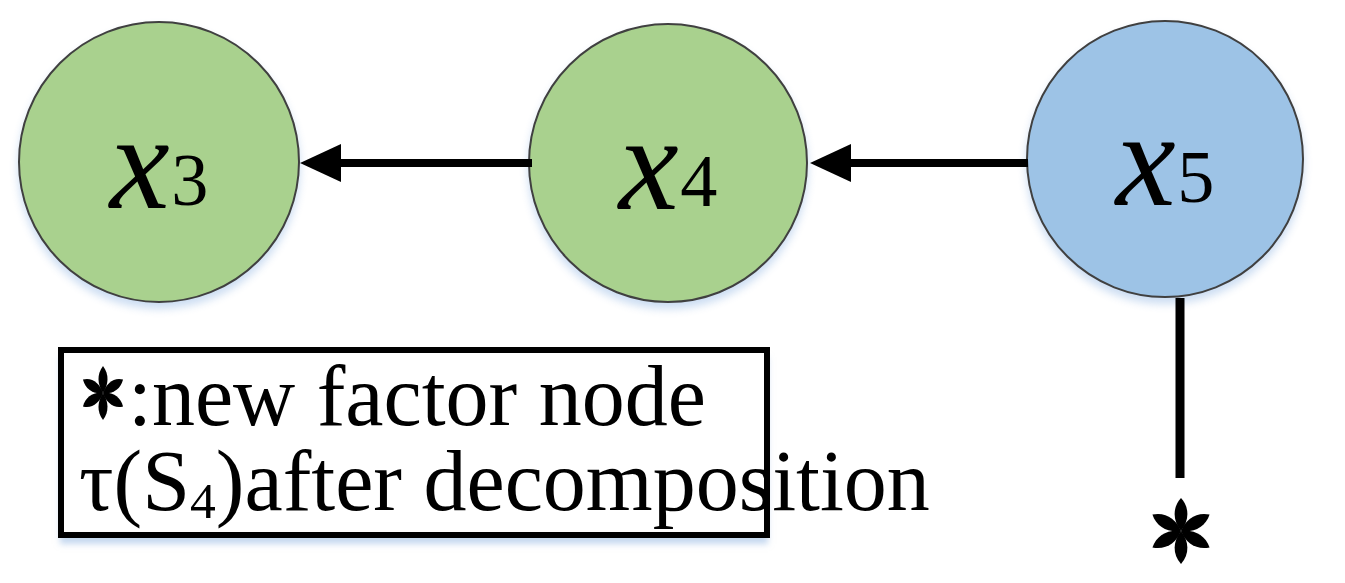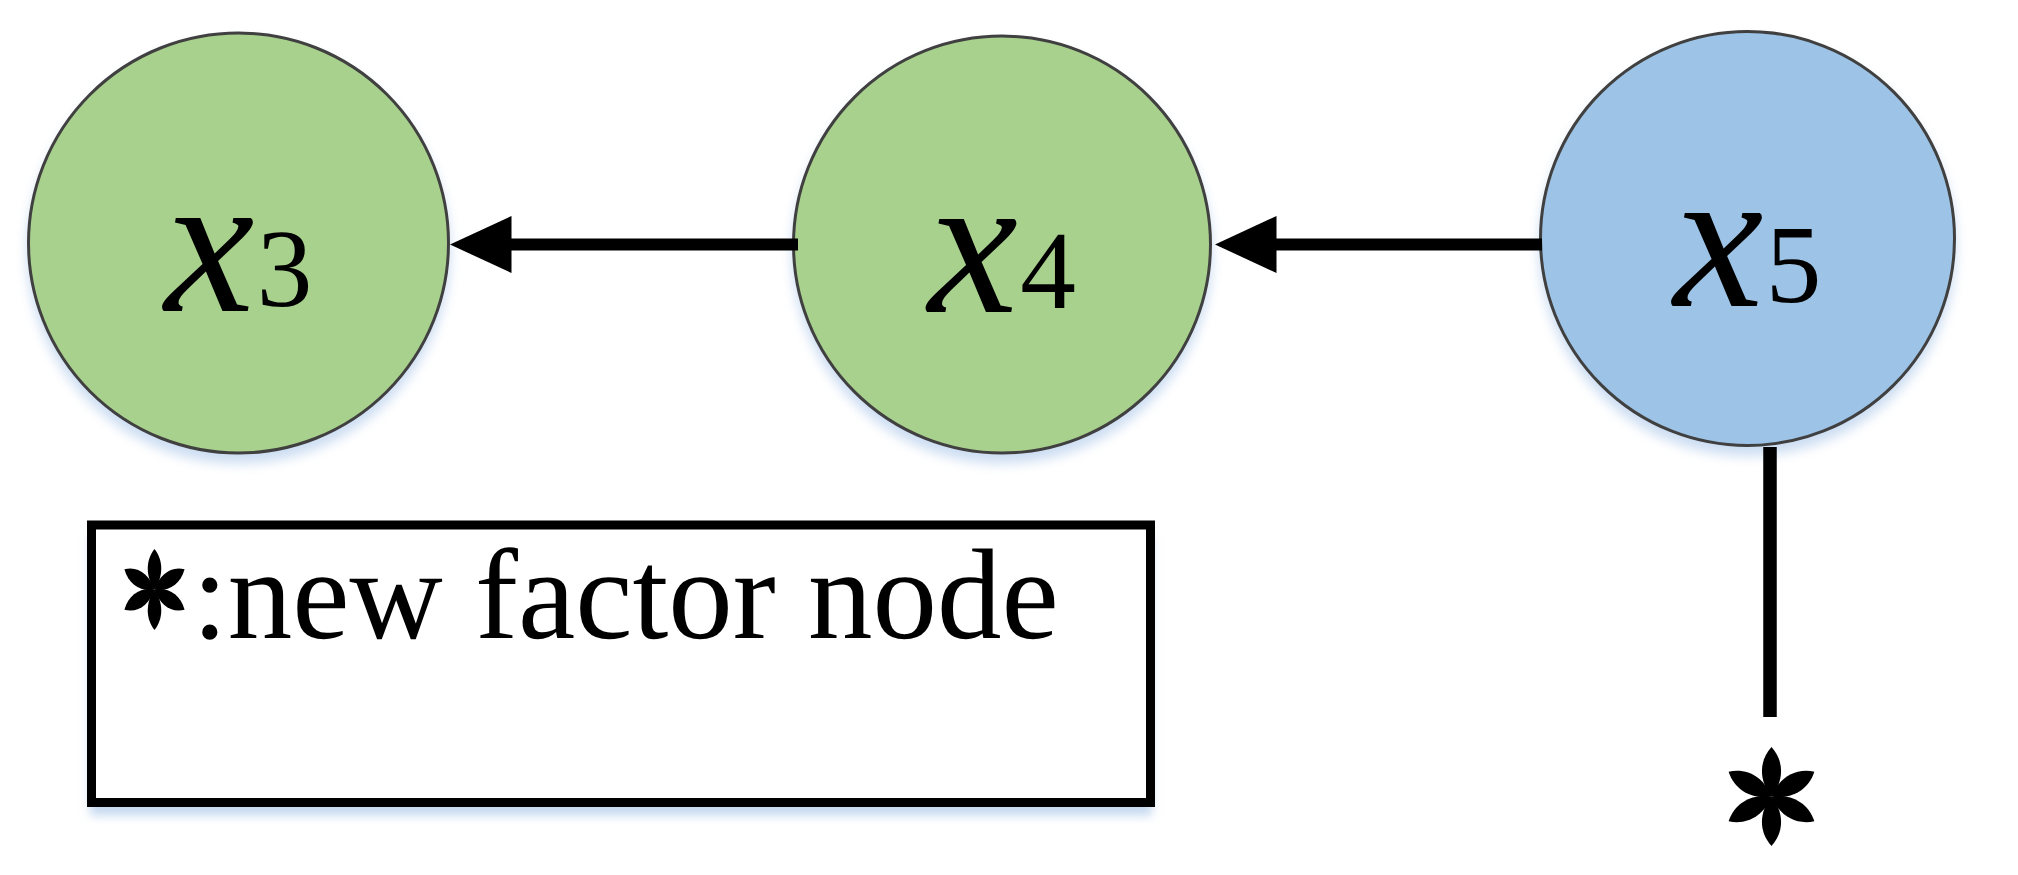--- a/index.html
+++ b/index.html
@@ -87,16 +87,19 @@
       <div class="legend-line">
         <svg class="ast-small" width="48" height="56" viewBox="-28 -28 56 56" preserveAspectRatio="none">
           <path class="petal" transform="rotate(0)" d="M0 0 C -6.5 -8 -7.5 -19 0 -27 C 7.5 -19 6.5 -8 0 0 Z"></path>
           <path class="petal" transform="rotate(60)" d="M0 0 C -6.5 -8 -7.5 -19 0 -27 C 7.5 -19 6.5 -8 0 0 Z"></path>
           <path class="petal" transform="rotate(120)" d="M0 0 C -6.5 -8 -7.5 -19 0 -27 C 7.5 -19 6.5 -8 0 0 Z"></path>
           <path class="petal" transform="rotate(180)" d="M0 0 C -6.5 -8 -7.5 -19 0 -27 C 7.5 -19 6.5 -8 0 0 Z"></path>
           <path class="petal" transform="rotate(240)" d="M0 0 C -6.5 -8 -7.5 -19 0 -27 C 7.5 -19 6.5 -8 0 0 Z"></path>
           <path class="petal" transform="rotate(300)" d="M0 0 C -6.5 -8 -7.5 -19 0 -27 C 7.5 -19 6.5 -8 0 0 Z"></path>
         </svg><span>:new factor node</span>
       </div>
+      <div class="legend-line">
+        <span>τ(S</span><span class="l-sub">4</span><span>)after decomposition</span>
+      </div>
     </div>
   </div>
 
 </div>
 
 </body></html>

